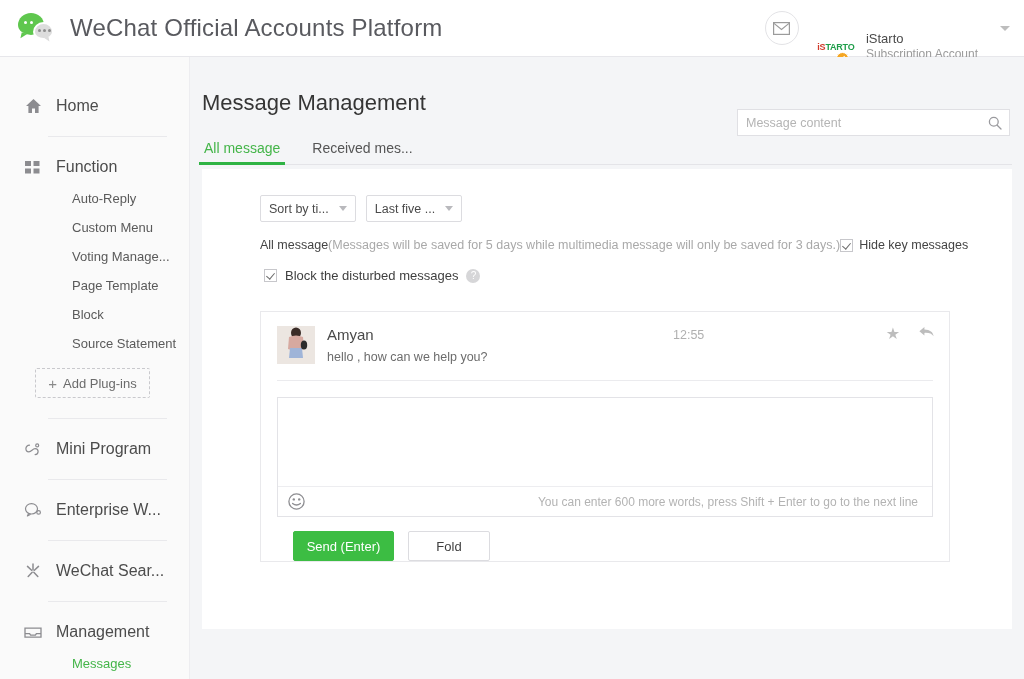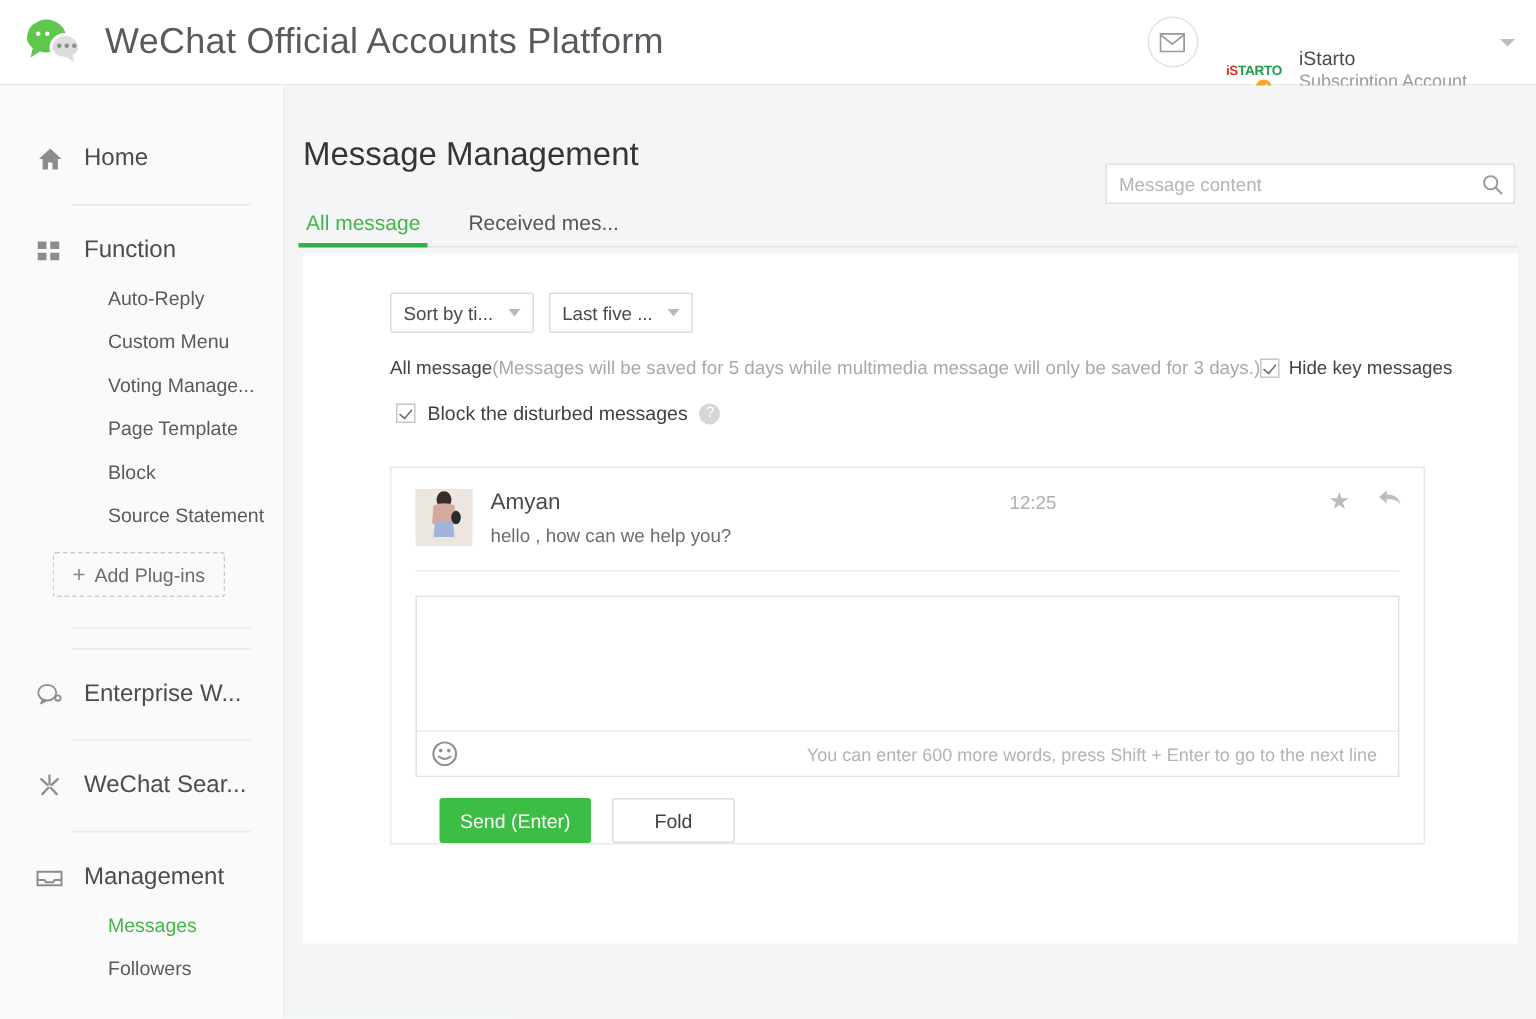--- a/index.html
+++ b/index.html
@@ -313,20 +313,29 @@
       <div class="sub-item">Block</div>
       <div class="sub-item">Source Statement</div>
       <div class="plugin-btn">
         <span class="plus">+</span>
         <span>Add Plug-ins</span>
       </div>
       <div class="nav-sep" style="margin-top:20px;"></div>
     </div>
 
     <div class="nav-group">
+      <div class="nav-top">
+        <span class="ico">
+          <svg width="18" height="16" viewBox="0 0 18 16">
+            <path d="M5.5 4.2c-2.2 0-3.6 1.6-3.6 3.4s1.3 3.3 3 3.3c2.6 0 3.6-3.2 6.2-3.2 1.9 0 3 1.3 3 2.9 0 1.6-1.2 3-3 3" fill="none" stroke="#8c8c90" stroke-width="1.2" stroke-linecap="round"></path>
+            <circle cx="13.2" cy="4.4" r="1.5" fill="none" stroke="#8c8c90" stroke-width="1.2"></circle>
+          </svg>
+        </span>
+        <span class="lbl">Mini Program</span>
+      </div>
       <div class="nav-sep"></div>
     </div>
 
     <div class="nav-group">
       <div class="nav-top">
         <span class="ico">
           <svg width="18" height="16" viewBox="0 0 18 16">
             <ellipse cx="7.5" cy="6.8" rx="6" ry="5.2" fill="none" stroke="#8c8c90" stroke-width="1.2"></ellipse>
             <path d="M4.6 11.4 L3.4 14 L6.6 12.2" fill="none" stroke="#8c8c90" stroke-width="1.2" stroke-linejoin="round"></path>
             <circle cx="14.6" cy="10.4" r="1.8" fill="none" stroke="#8c8c90" stroke-width="1.2"></circle>
@@ -425,21 +434,21 @@
               <ellipse cx="19" cy="7" rx="5" ry="5.5" fill="#3a2c27"></ellipse>
               <path d="M12 11 q7 -3 14 0 l1 12 q-8 3 -16 0 z" fill="#d6a9a0"></path>
               <path d="M13 22 h12 l1 10 h-14 z" fill="#9fb4d8"></path>
               <ellipse cx="27" cy="19" rx="3.2" ry="4.5" fill="#2b2b2b"></ellipse>
             </svg>
           </div>
           <div class="msg-body">
             <div class="msg-name">Amyan</div>
             <div class="msg-text">hello , how can we help you?</div>
           </div>
-          <div class="msg-time">12:25</div>
+          <div class="msg-time">12:55</div>
           <div class="msg-actions">
             <span class="star">★</span>
             <span class="reply-ico">
               <svg width="17" height="14" viewBox="0 0 17 14">
                 <path d="M6.4 2 L1.4 6.3 L6.4 10.6 V7.9 c4.6 -0.3 7.4 0.8 9.2 3.4 C15 7.2 12.2 4.8 6.4 4.6 Z" fill="#bdbdbd"></path>
               </svg>
             </span>
           </div>
         </div>
 

